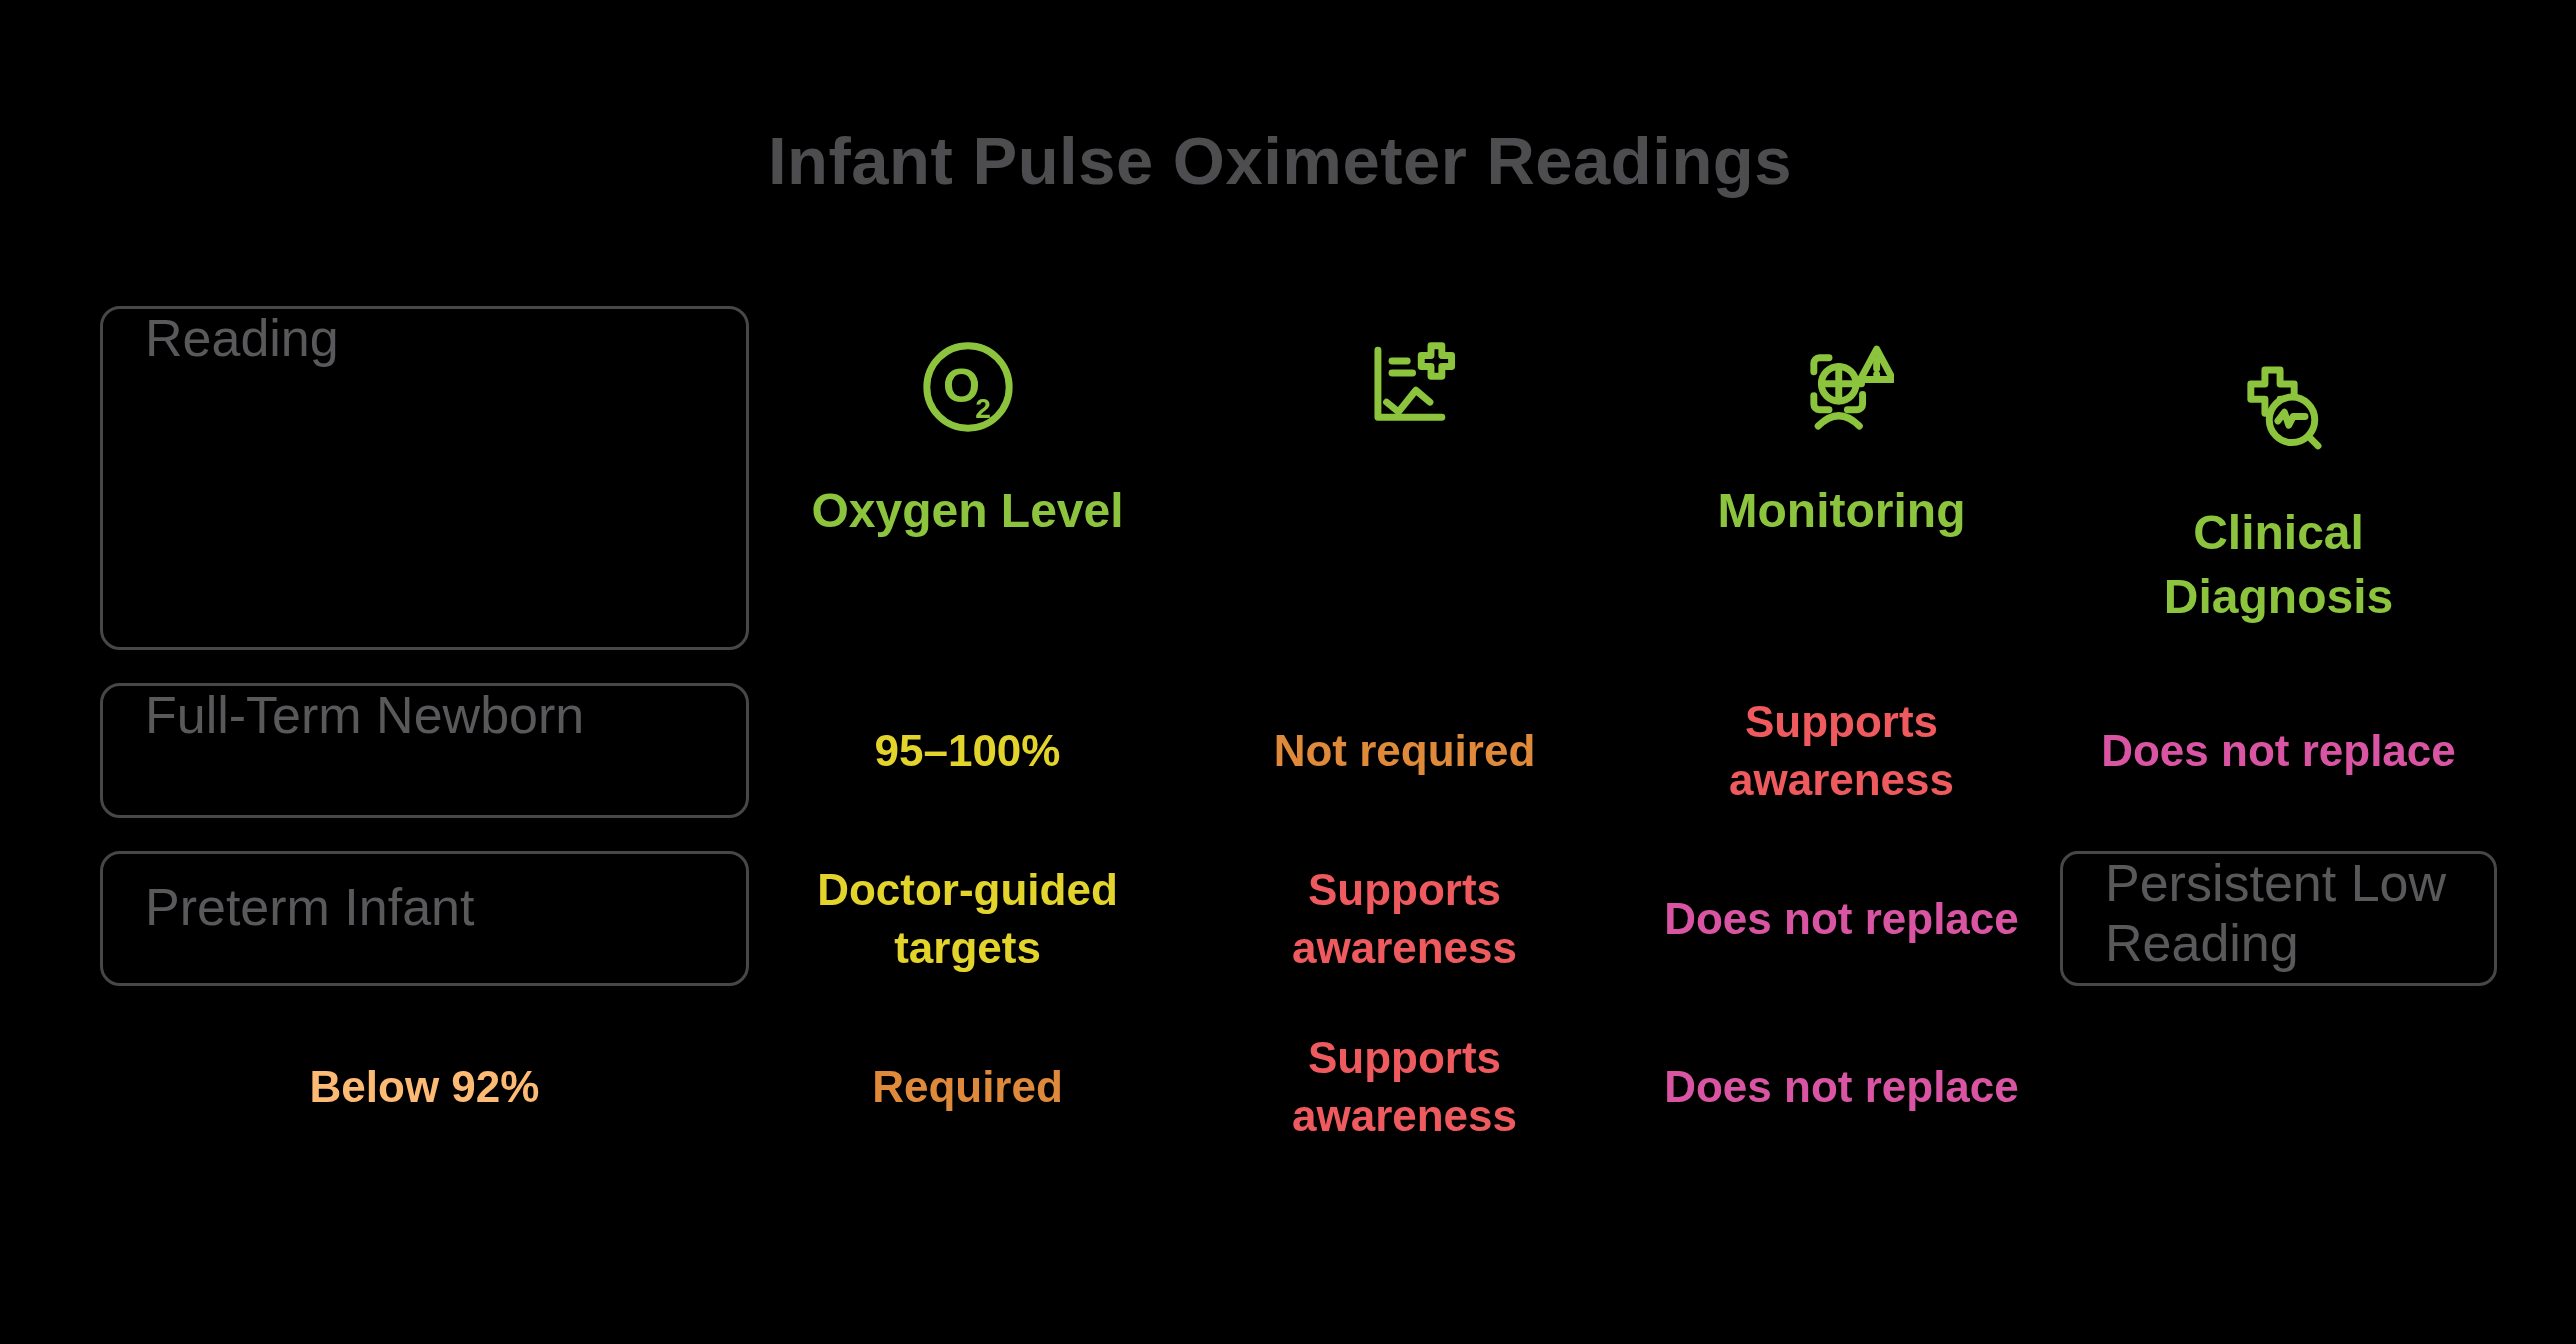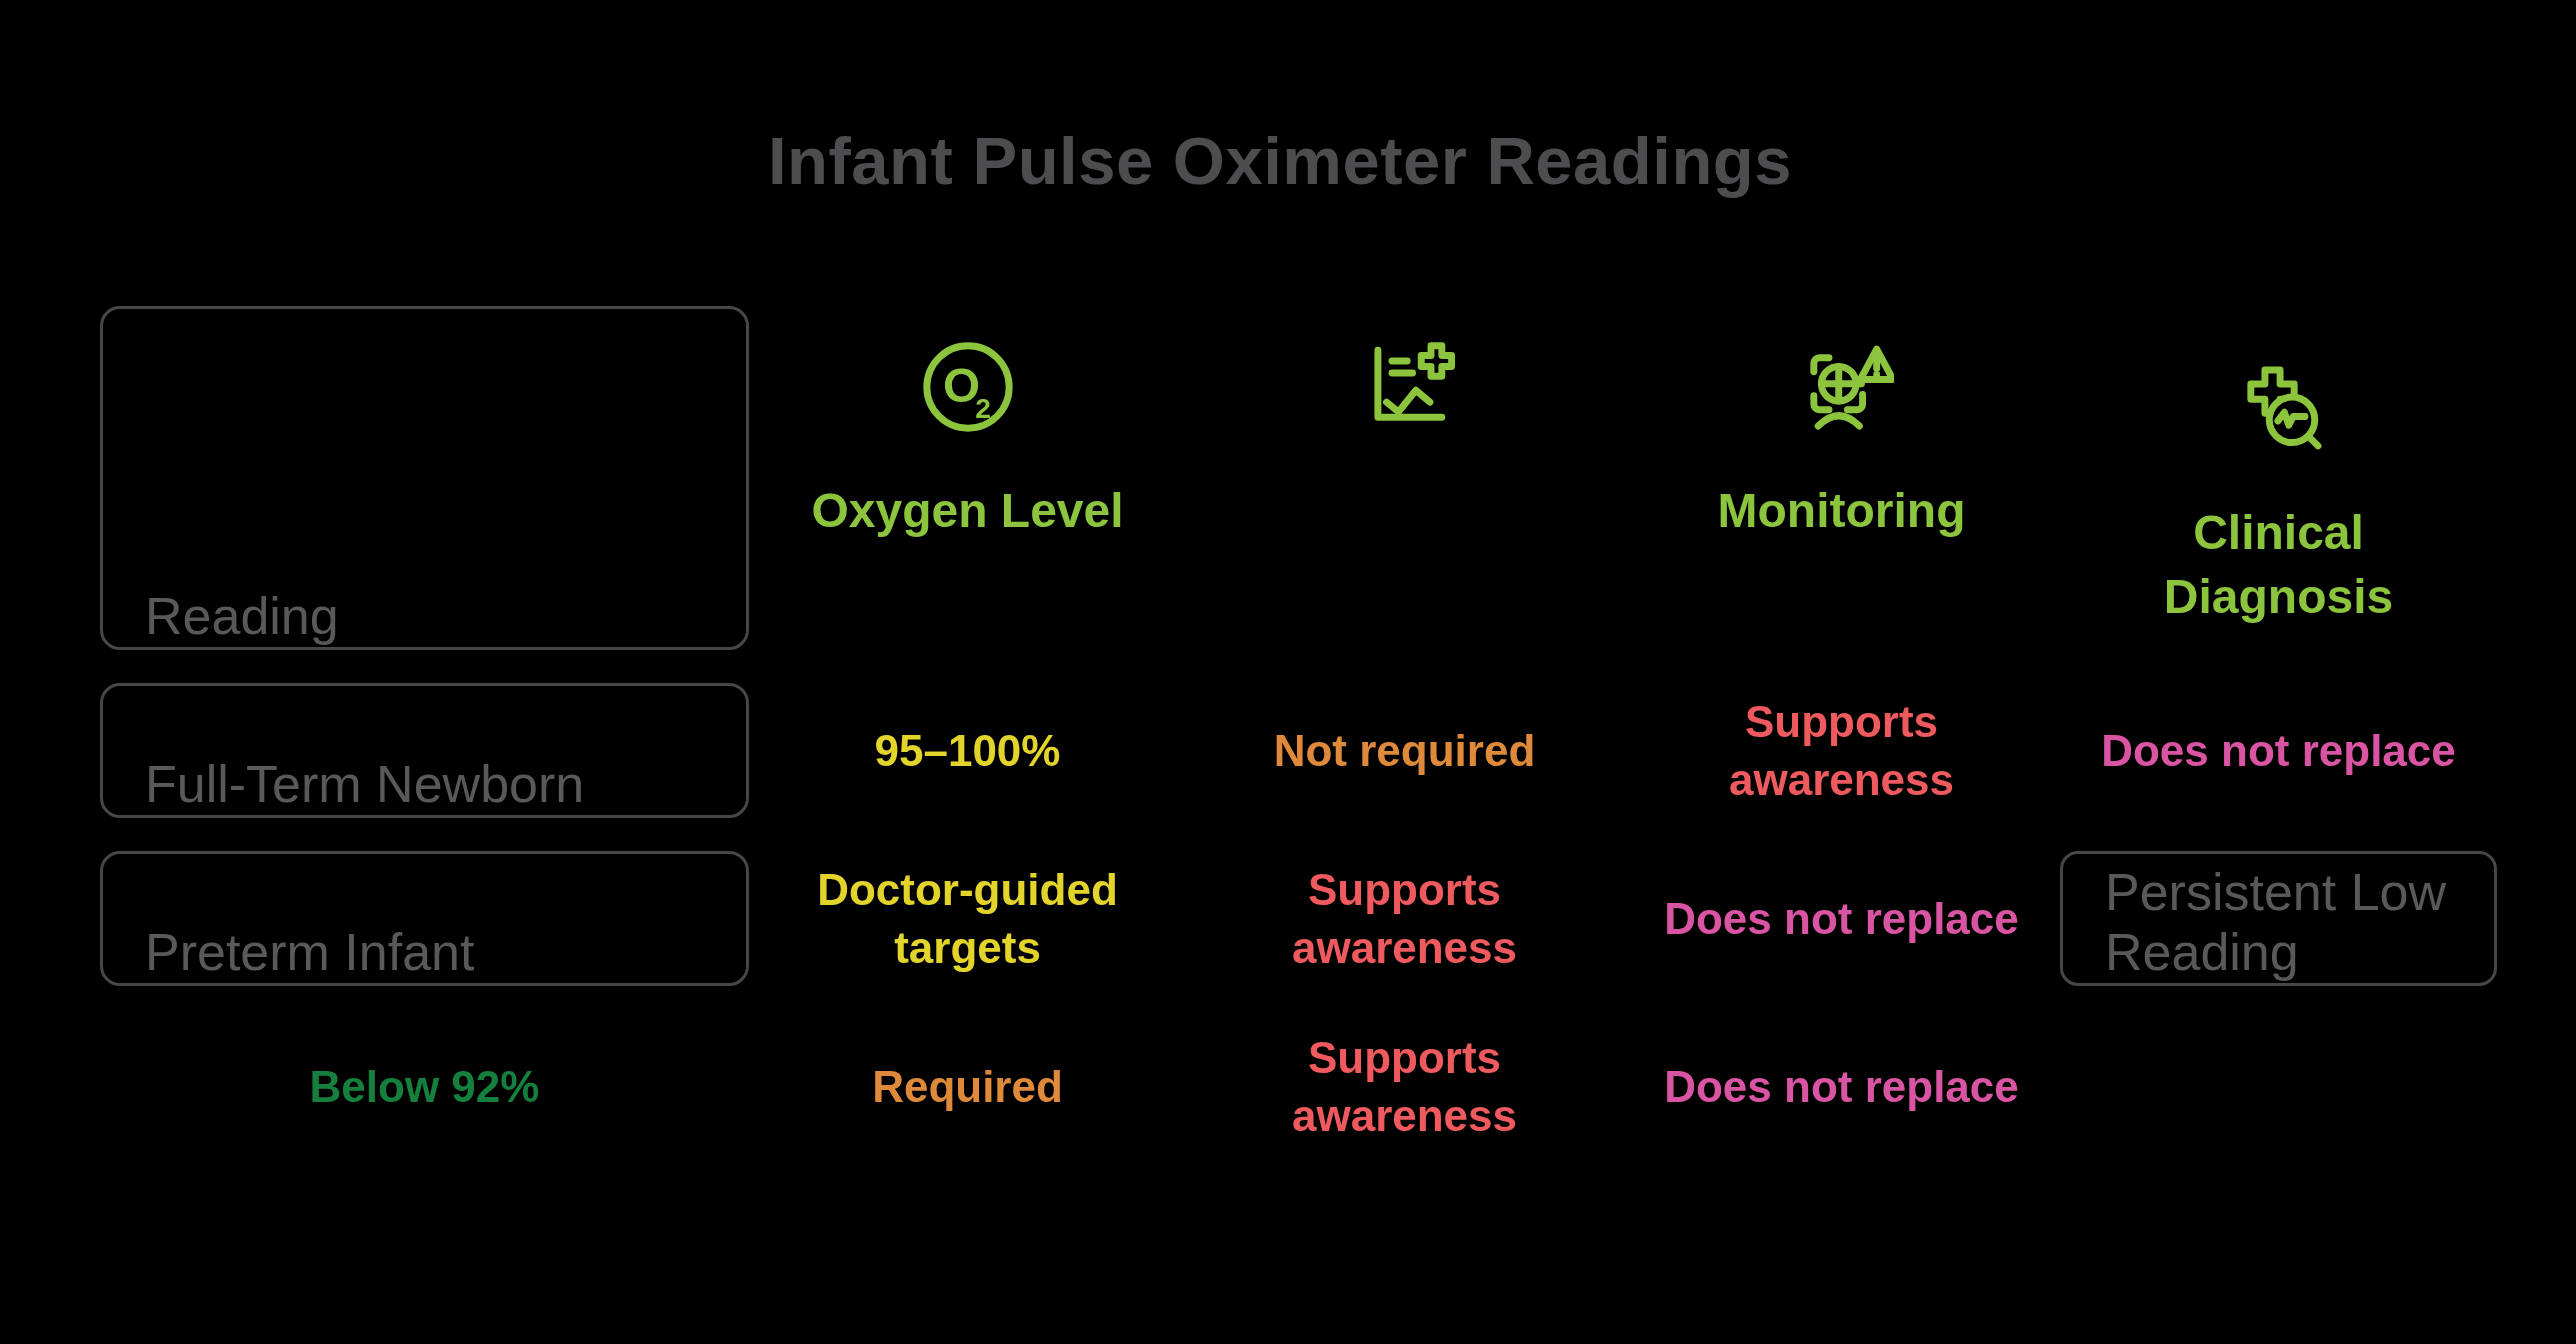--- a/index.html
+++ b/index.html
@@ -3,21 +3,21 @@
 <meta charset="utf-8">
 <style>
   html,body{margin:0;padding:0;background:#000;}
   .stage{position:relative;width:2576px;height:1345px;background:#000;overflow:hidden;
          font-family:"Liberation Sans","DejaVu Sans",sans-serif;}
   .title{position:absolute;top:122px;left:0;right:16px;margin:0;text-align:center;
          font-size:67px;font-weight:bold;letter-spacing:0.5px;}
   .matrix{position:absolute;left:100px;top:306px;display:grid;
           grid-template-columns:649px 437px 437px 437px 437px;
           grid-template-rows:344px 135px 135px 135px;row-gap:33px;}
-  .box{border:3.6px solid #474747;border-radius:20px;display:flex;align-items:flex-end;
+  .box{border:3.6px solid #474747;border-radius:20px;display:flex;align-items:flex-start;
        padding-left:42px;box-sizing:border-box;}
   .box span{font-size:52px;line-height:1.15;}
   .head{display:flex;flex-direction:column;align-items:center;padding-top:29px;box-sizing:border-box;}
   .head svg{width:104px;height:104px;display:block;}
   .head-label{margin-top:40px;font-size:48px;font-weight:bold;line-height:1.32;
               text-align:center;max-width:355px;}
   .cell{display:flex;align-items:center;justify-content:center;text-align:center;
         font-size:44px;font-weight:bold;line-height:1.3;padding:0 7.3px;box-sizing:border-box;}
   .ic{fill:none;stroke:currentColor;stroke-width:3.2;stroke-linecap:round;stroke-linejoin:round;}
   .ic text{stroke:none;fill:currentColor;font-family:"Liberation Sans","DejaVu Sans",sans-serif;font-weight:bold;}
@@ -91,20 +91,20 @@
     <div class="box" style="border-color: rgb(71, 71, 71);">
       <span style="color: rgb(89, 89, 92); margin-top: 24px;">Preterm Infant</span>
     </div>
     <div class="cell" style="color: rgb(227, 212, 44);">Doctor-guided targets</div>
     <div class="cell" style="color: rgb(239, 90, 94);">Supports awareness</div>
     <div class="cell" style="color: rgb(217, 85, 163);">Does not replace</div>
 
     <div class="box" style="border-color: rgb(71, 71, 71); border-radius: 18px;">
       <span style="color: rgb(89, 89, 92);">Persistent Low Reading</span>
     </div>
-    <div class="cell" style="color: #15803d;">Below 92%</div>
+    <div class="cell" style="color: #fdba74;">Below 92%</div>
     <div class="cell" style="color: rgb(223, 137, 58);">Required</div>
     <div class="cell" style="color: rgb(239, 90, 94);">Supports awareness</div>
     <div class="cell" style="color: rgb(217, 85, 163);">Does not replace</div>
 
   </div>
 </div>
 
 
 </body></html>

